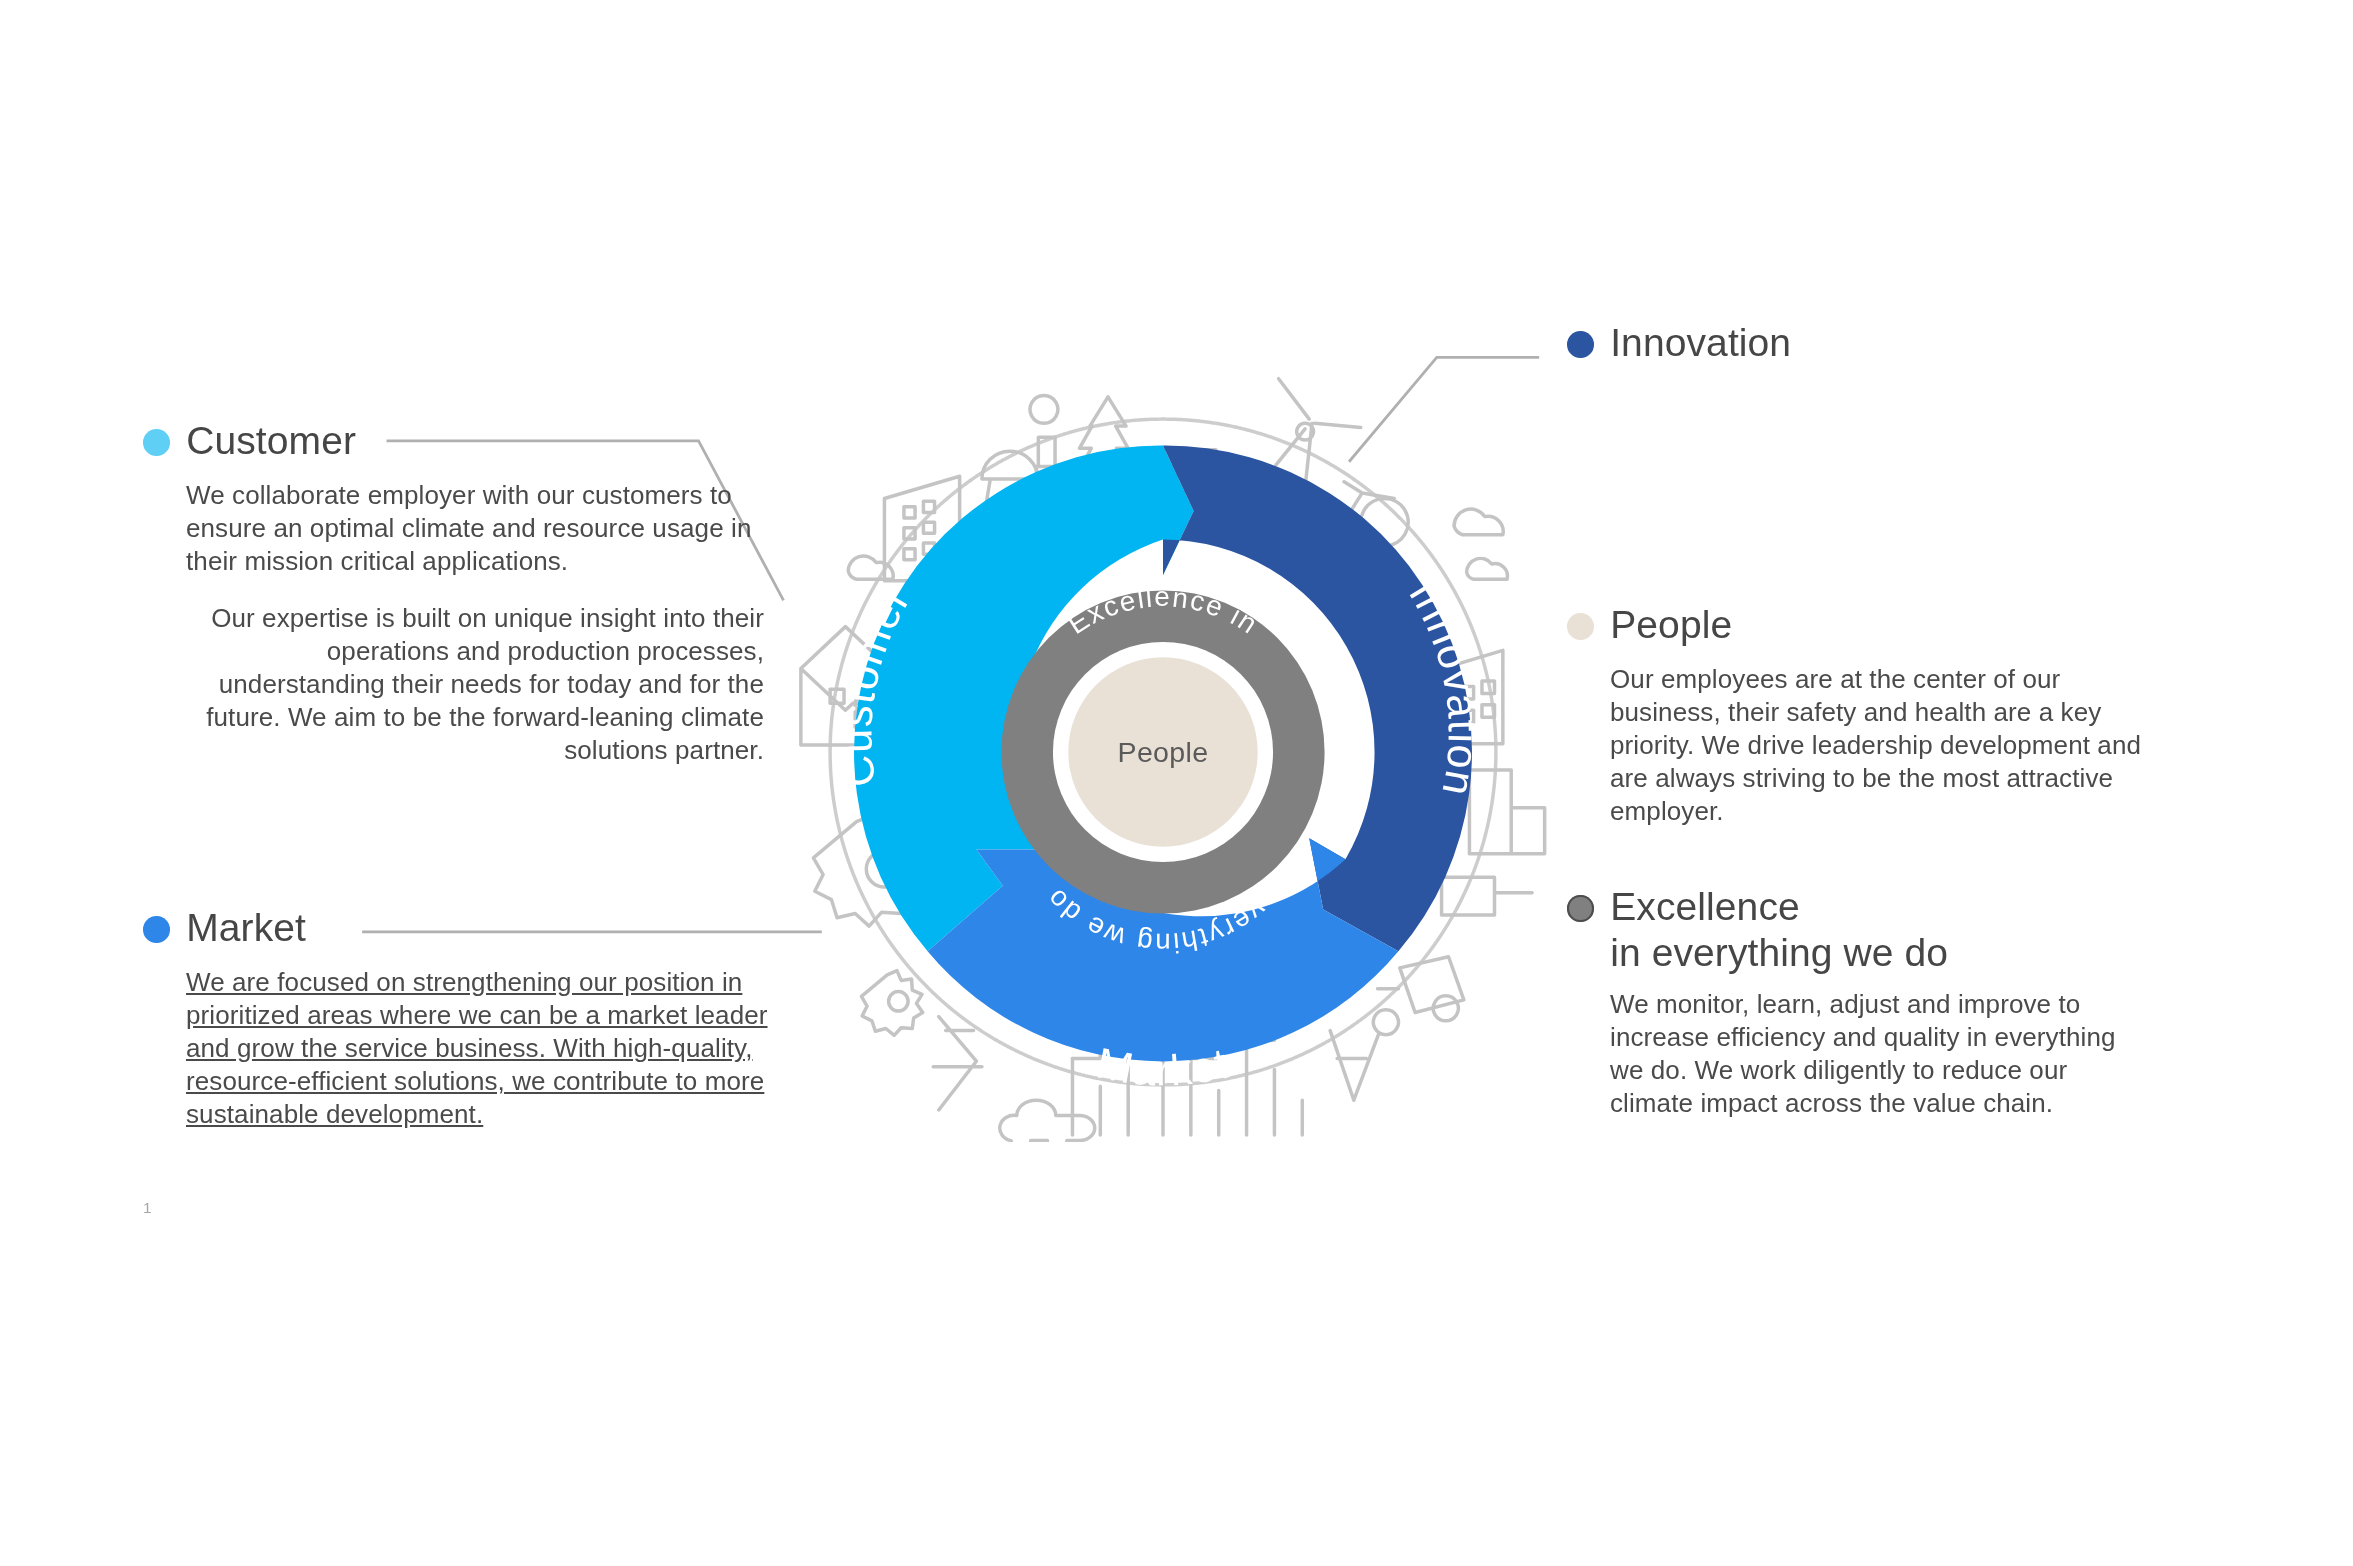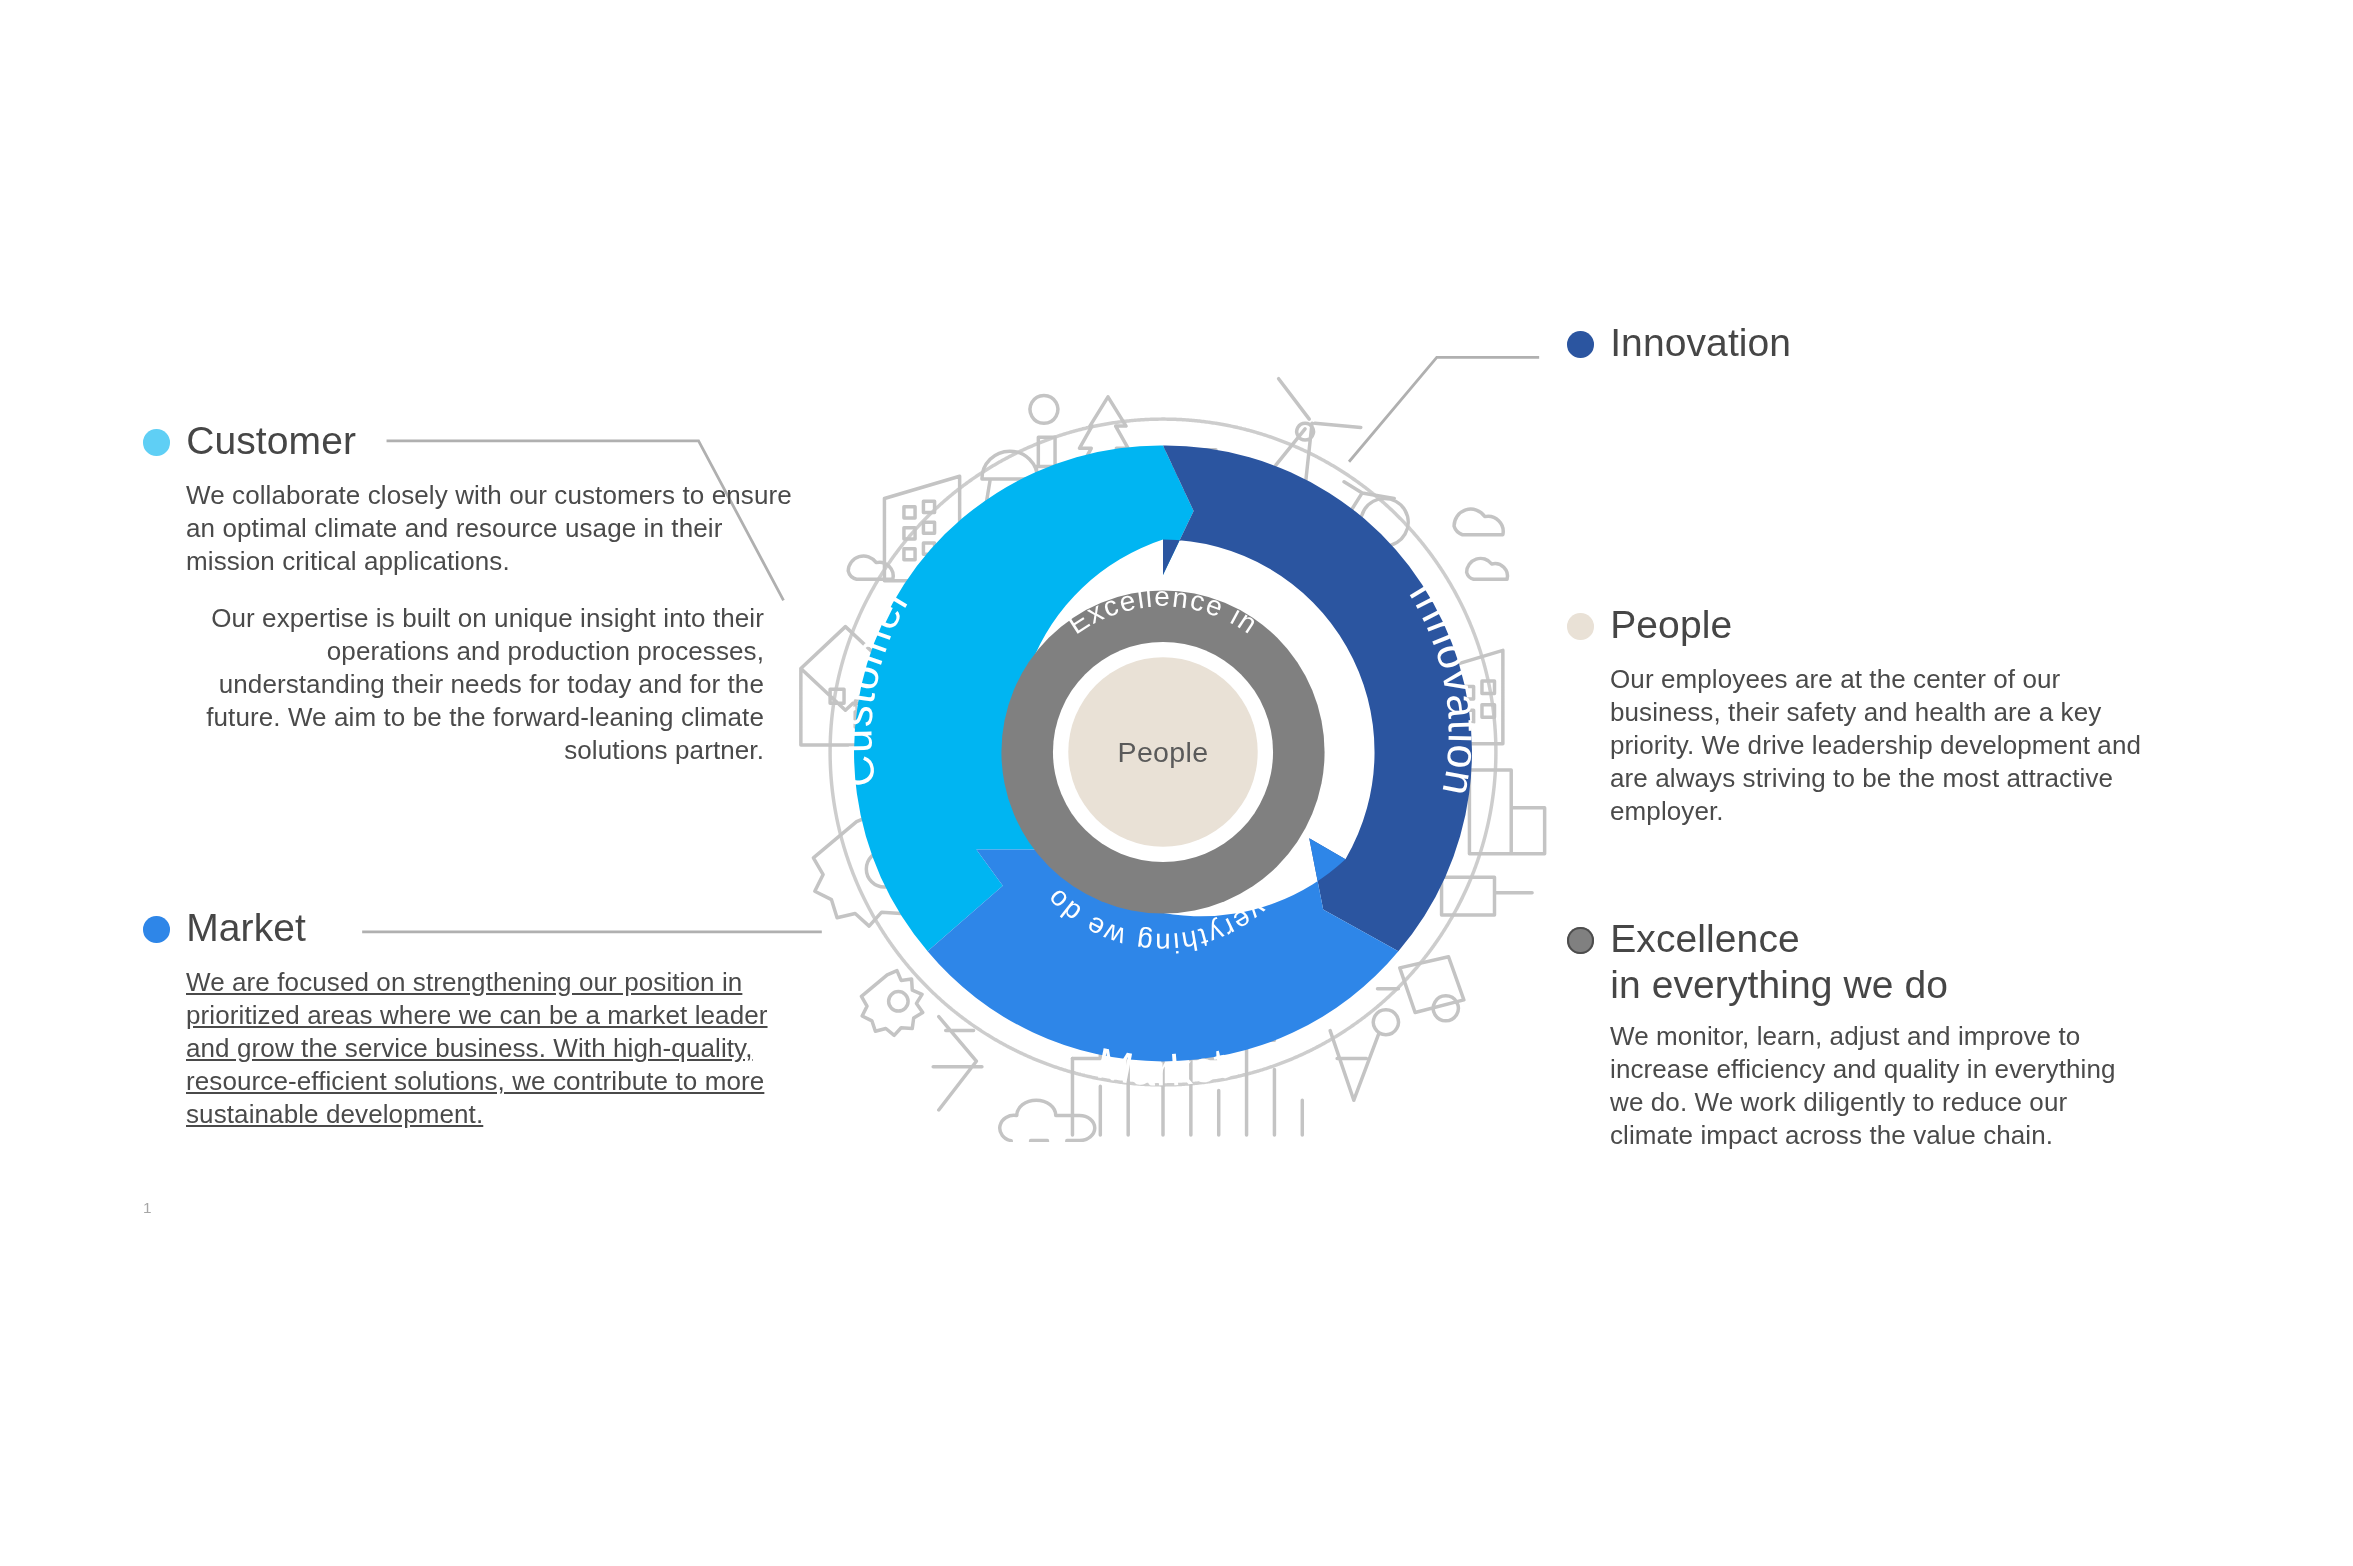--- a/index.html
+++ b/index.html
@@ -73,21 +73,21 @@
     </g>
   </svg>
 
   <div class="col col-left">
 
     <div class="block" style="top:418px;left:0;width:696px;">
       <div class="head-row">
         <span class="bullet" style="background:#5fcff5"></span>
         <span class="head-txt">Customer</span>
       </div>
-      <div class="body-txt" style="margin-top:15.3px;width:613px;">We collaborate closely with our customers to ensure an optimal climate and resource usage in their mission critical applications.</div>
+      <div class="body-txt" style="margin-top:15.3px;width:613px;">We collaborate employer with our customers to ensure an optimal climate and resource usage in their mission critical applications.</div>
       <div class="body-txt" style="width:578px;text-align:right;">Our expertise is built on unique insight into their operations and production processes, understanding their needs for today and for the future. We aim to be the forward-leaning climate solutions partner.</div>
     </div>
 
     <div class="block" style="top:905px;left:0;width:696px;">
       <div class="head-row">
         <span class="bullet" style="background:#2e86e8"></span>
         <span class="head-txt">Market</span>
       </div>
       <div class="body-txt" style="margin-top:15.3px;width:620px;text-decoration:underline;">We are focused on strengthening our position in prioritized areas where we can be a market leader and grow the service business. With high-quality, resource-efficient solutions, we contribute to more sustainable development.</div>
     </div>
@@ -104,21 +104,21 @@
     </div>
 
     <div class="block" style="top:602px;left:0;width:696px;">
       <div class="head-row">
         <span class="bullet" style="background:#e9e1d6"></span>
         <span class="head-txt">People</span>
       </div>
       <div class="body-txt" style="margin-top:15.3px;width:543px;">Our employees are at the center of our business, their safety and health are a key priority. We drive leadership development and are always striving to be the most attractive employer.</div>
     </div>
 
-    <div class="block" style="top:916px;left:0;width:696px;">
+    <div class="block" style="top:884px;left:0;width:696px;">
       <div class="head-row">
         <span class="bullet gray" style="background:#808080"></span>
         <span class="head-txt">Excellence
 in everything we do</span>
       </div>
       <div class="body-txt" style="margin-top:12px;width:536px;">We monitor, learn, adjust and improve to increase efficiency and quality in everything we do.  We work diligently to reduce our climate impact across the value chain.</div>
     </div>
 
   </div>
 

